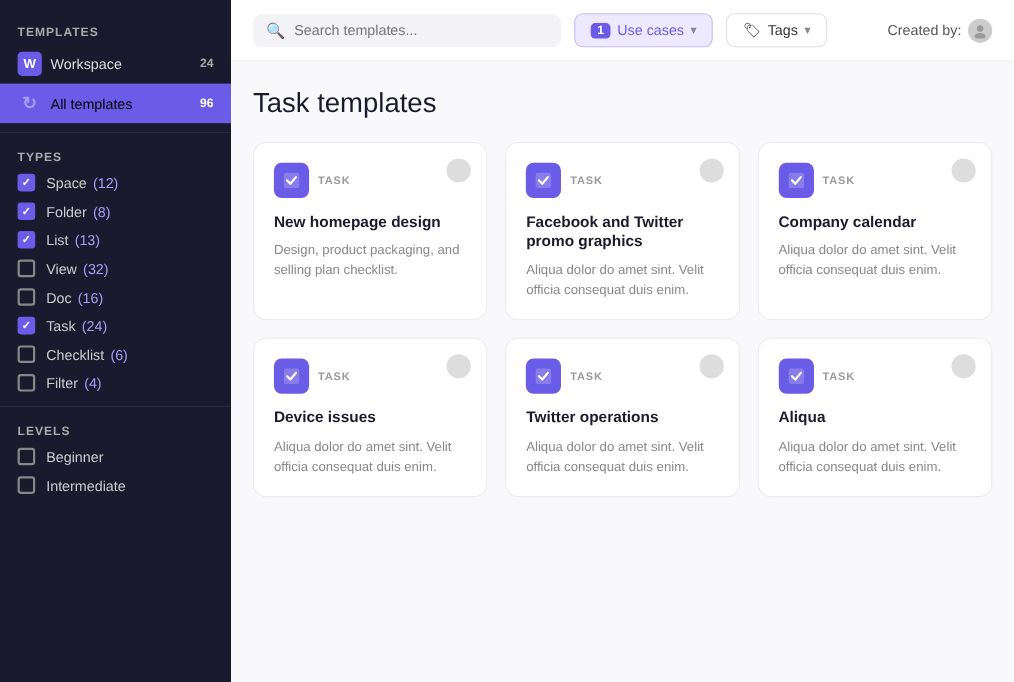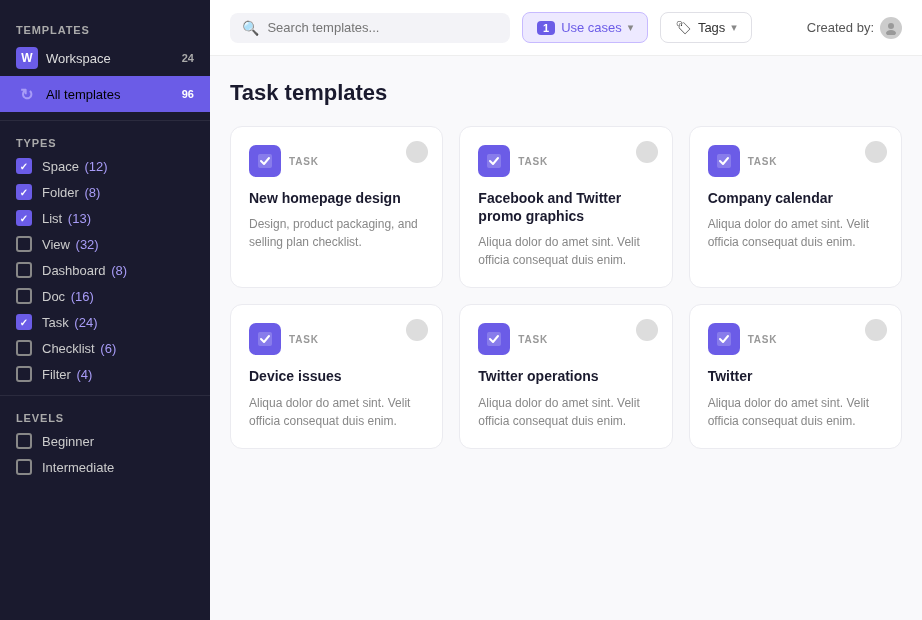--- a/index.html
+++ b/index.html
@@ -179,22 +179,22 @@
       font-size: 11px;
     }
 
     
     #content {
       flex: 1;
       padding: 24px 20px;
       overflow-y: auto;
     }
     .page-title {
-      font-size: 22px;
-      font-weight: 700;
+      font-size: 25px;
+      font-weight: 400;
       color: #1a1a2e;
       margin-bottom: 20px;
     }
     .cards-grid {
       display: grid;
       grid-template-columns: repeat(3, 1fr);
       gap: 16px;
     }
     .card {
       background: #fff;
@@ -286,24 +286,20 @@
       <div class="type-item">
         <div class="checkbox checked"></div>
         <span>List <span class="type-count">(13)</span></span>
       </div>
       <div class="type-item">
         <div class="checkbox"></div>
         <span>View <span class="type-count">(32)</span></span>
       </div>
       <div class="type-item">
         <div class="checkbox"></div>
-        <span>Dashboard <span class="type-count">(8)</span></span>
-      </div>
-      <div class="type-item">
-        <div class="checkbox"></div>
         <span>Doc <span class="type-count">(16)</span></span>
       </div>
       <div class="type-item">
         <div class="checkbox checked"></div>
         <span>Task <span class="type-count">(24)</span></span>
       </div>
       <div class="type-item">
         <div class="checkbox"></div>
         <span>Checklist <span class="type-count">(6)</span></span>
       </div>
@@ -437,18 +433,18 @@
     <div class="card-avatar"></div>
     <div class="card-type-row">
       <div class="task-icon">
         <svg width="16" height="16" viewBox="0 0 16 16" fill="none">
           <rect x="1" y="1" width="14" height="14" rx="2" fill="white" fill-opacity="0.2"></rect>
           <polyline points="4,8 7,11 12,5" stroke="white" stroke-width="2" stroke-linecap="round" stroke-linejoin="round"></polyline>
         </svg>
       </div>
       <span class="card-type-label">TASK</span>
     </div>
-    <div class="card-title">Twitter</div>
+    <div class="card-title">Aliqua</div>
     <div class="card-desc">Aliqua dolor do amet sint. Velit officia consequat duis enim.</div>
   </div>
       </div>
   </div>
 </div>
 
 </body></html>

